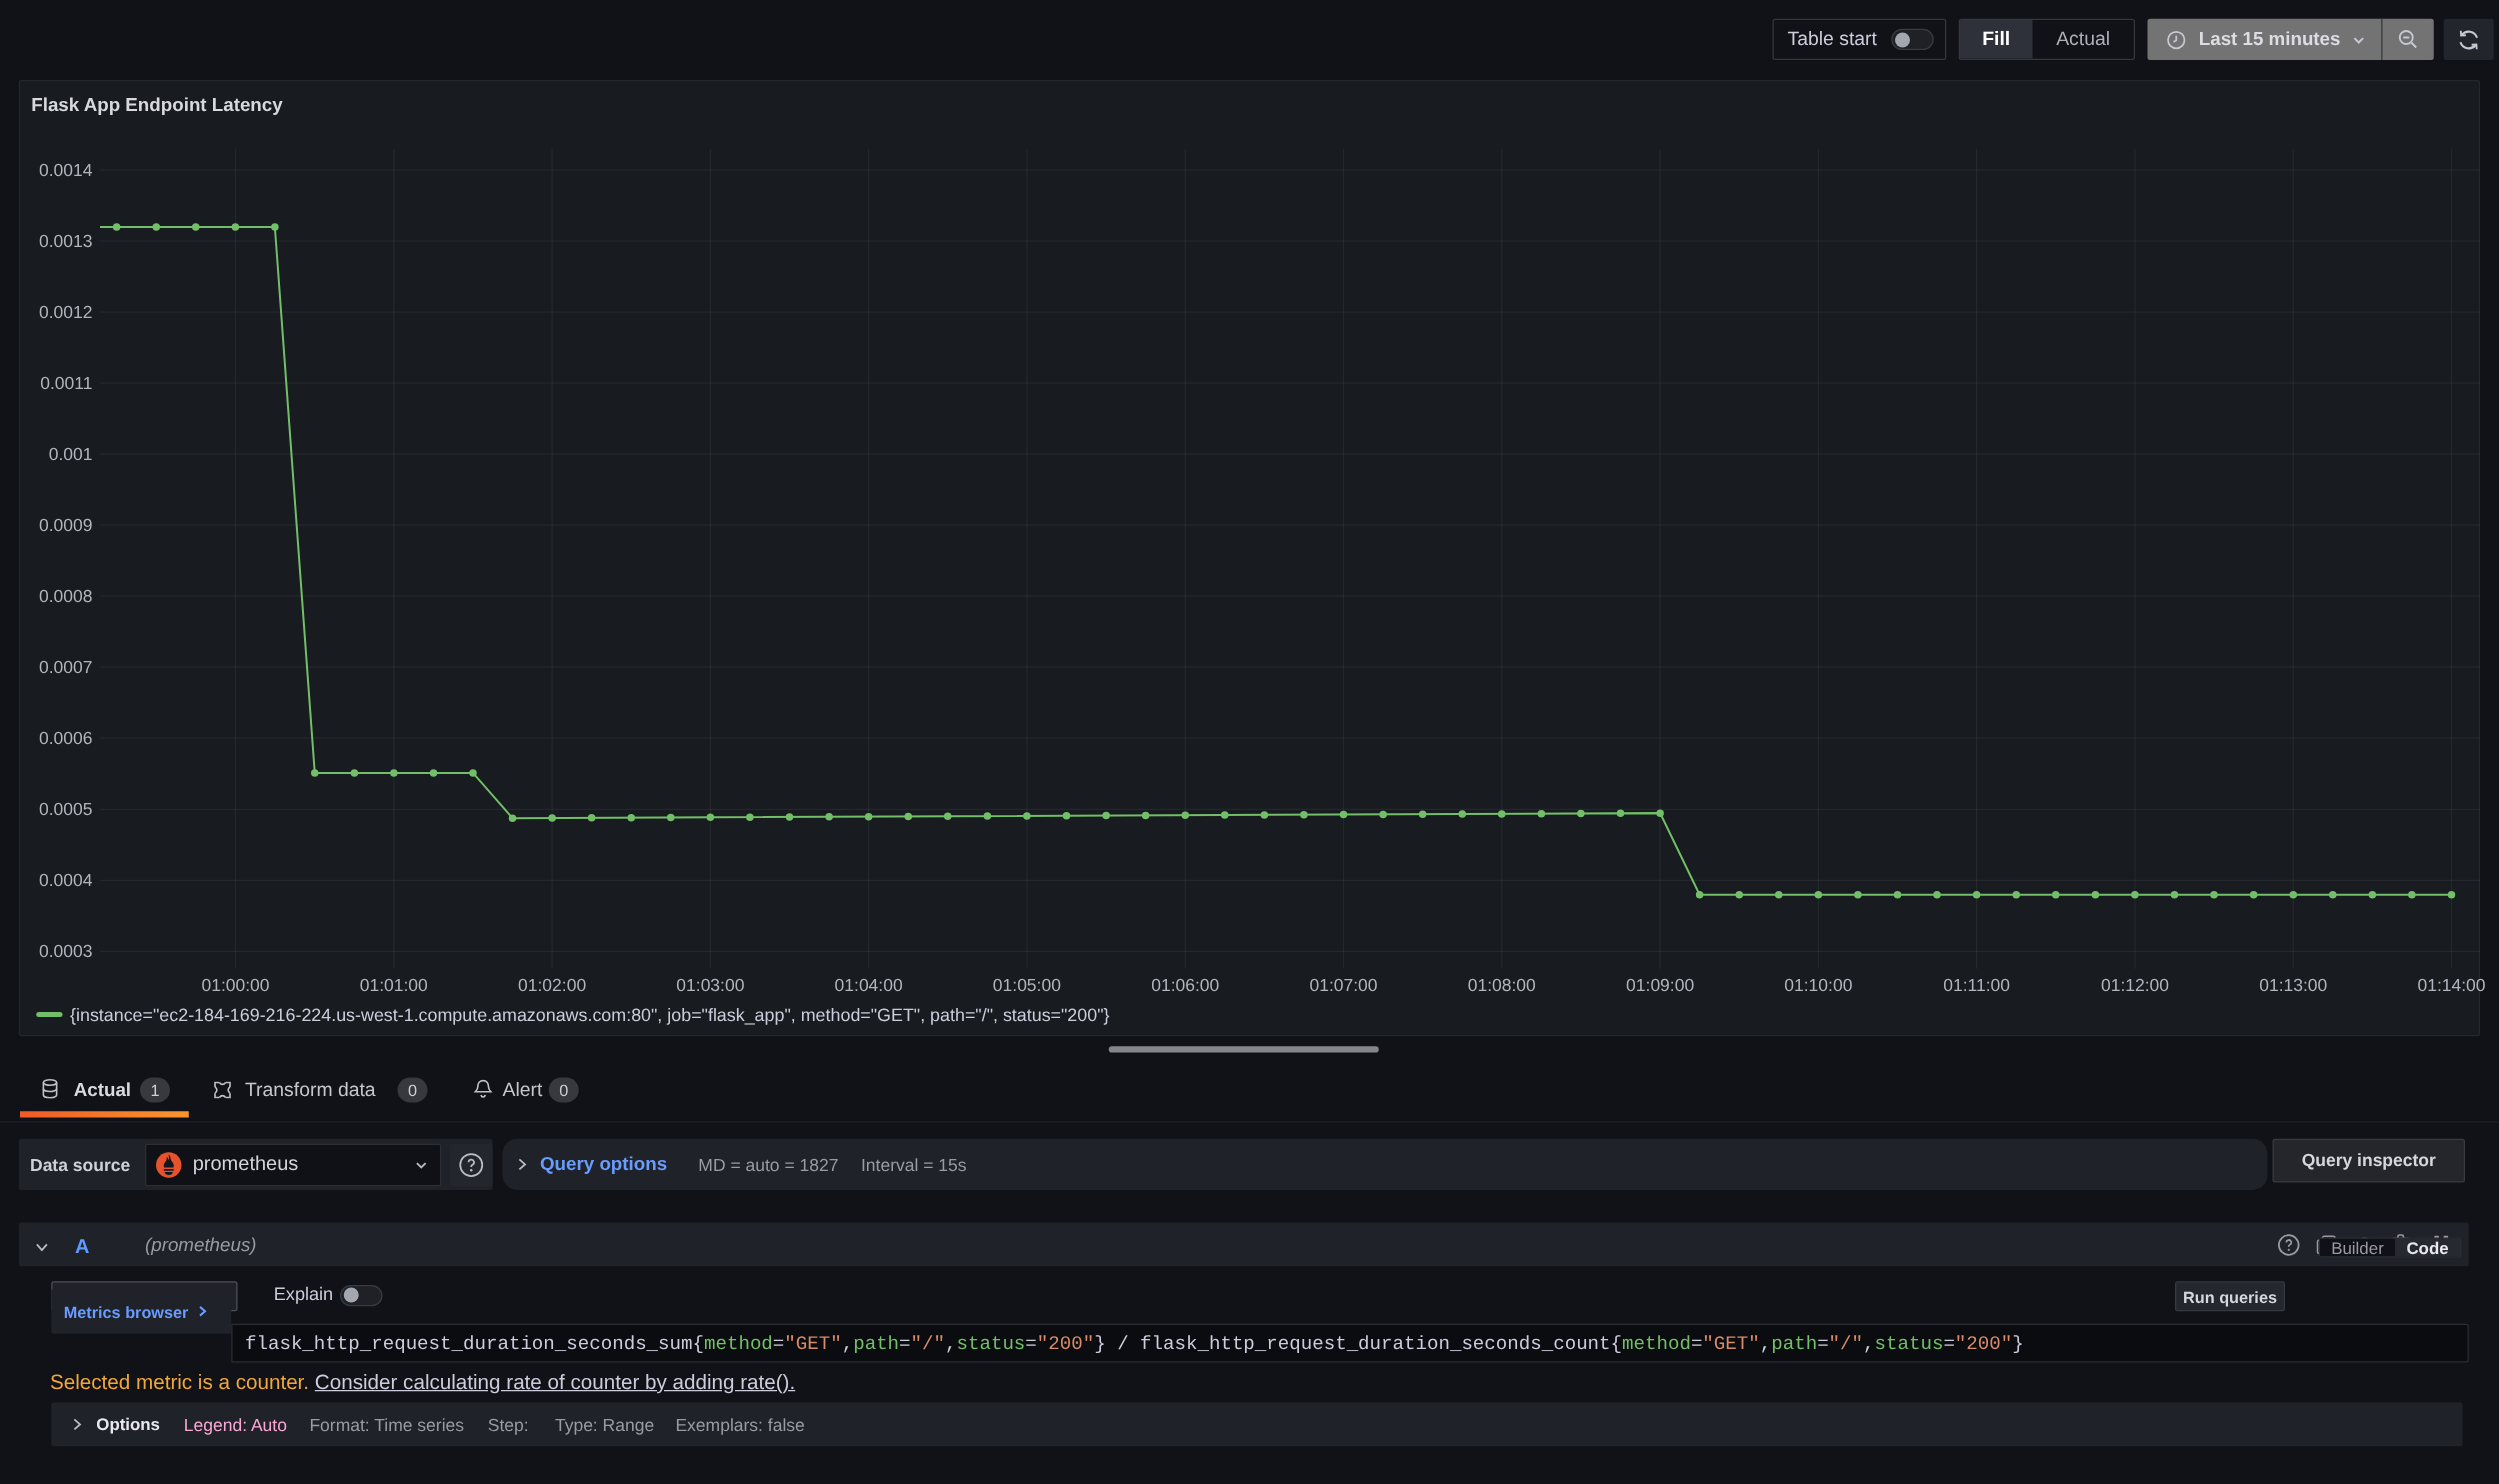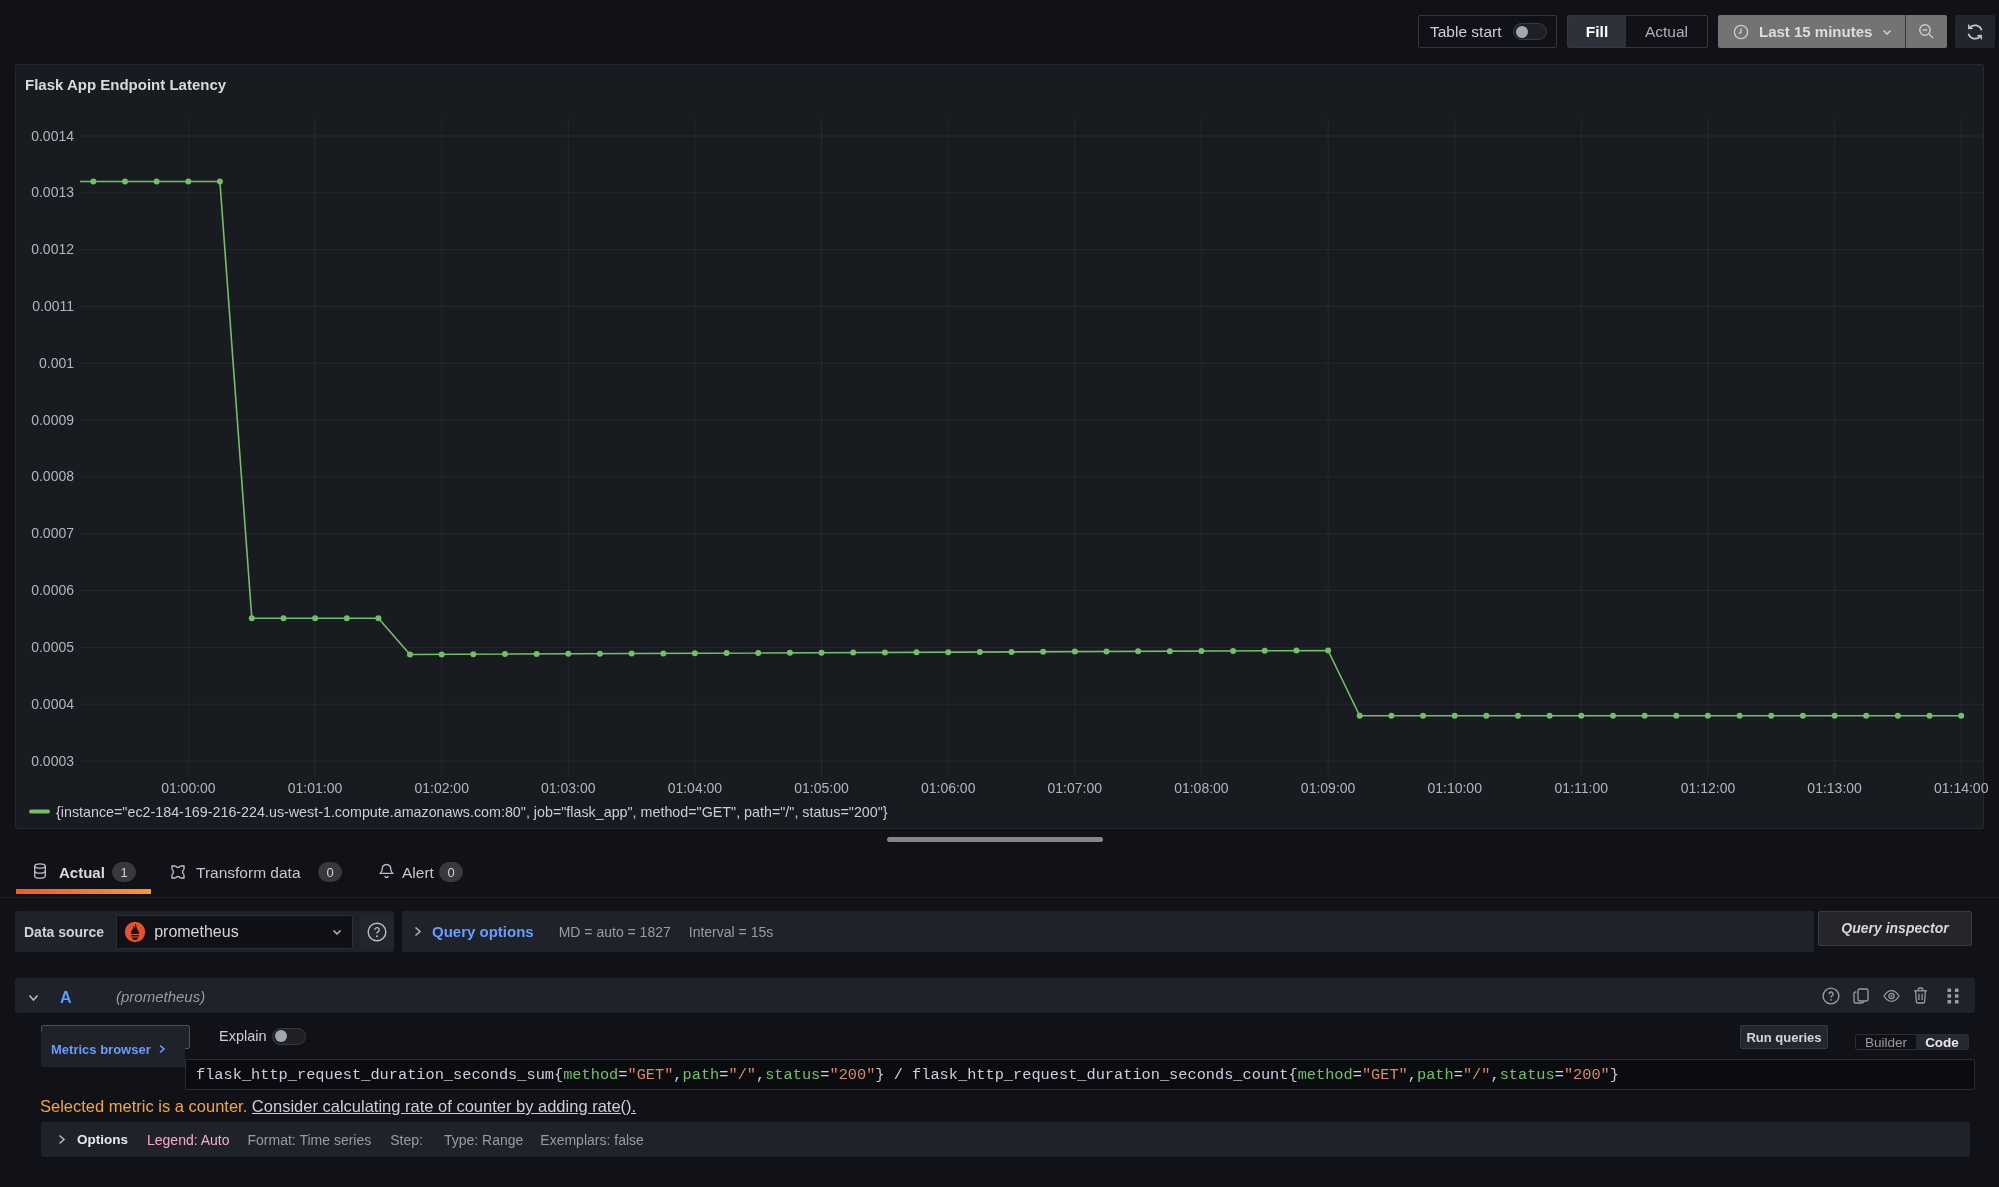--- a/index.html
+++ b/index.html
@@ -219,31 +219,31 @@
       </svg>
   </div>
   <div style="margin-left:7px;width:34px;height:34px;background:#24262d;border-radius:2px;display:flex;align-items:center;justify-content:center;">
     <svg width="20" height="20" viewBox="0 0 20 20" fill="none" stroke="#bcbcc5" stroke-width="1.4">
         <circle cx="10" cy="10" r="8.8"></circle>
         <path d="M7.8 7.8 a2.2 2.2 0 1 1 3.2 2 c-0.7 0.36 -1 0.72 -1 1.3 v0.5"></path>
         <circle cx="10" cy="14.2" r="1" fill="#bcbcc5" stroke="none"></circle>
       </svg>
   </div>
 </div>
-<div class="abs" style="left:402px;top:911px;width:1412px;height:41px;background:#202229;border-radius:2px;display:flex;align-items:center;">
+<div class="abs" style="left:402px;top:911px;width:1412px;height:41px;background:#202229;border-radius:12px;display:flex;align-items:center;">
   <svg style="margin-left:10px;" width="11" height="11" viewBox="0 0 11 11" fill="none" stroke="#b9b9c2" stroke-width="1.5">
       <path d="M3.5 1.5 L8 5.5 L3.5 9.5"></path>
     </svg>
   <span style="margin-left:9px;font-size:15px;font-weight:bold;color:#699cff;">Query options</span>
   <span style="margin-left:25px;font-size:14px;color:#9a9aa3;">MD = auto = 1827</span>
   <span style="margin-left:18px;font-size:14px;color:#9a9aa3;">Interval = 15s</span>
 
 </div>
 
-<div class="abs" style="left:1818px;top:911px;width:154px;height:34.5px;background:#24262c;border:1px solid #393b42;border-radius:2px;display:flex;align-items:center;justify-content:center;font-size:14px;font-weight:bold;color:#d6d6dd;font-style:italic;">Query inspector</div>
+<div class="abs" style="left:1818px;top:911px;width:154px;height:34.5px;background:#24262c;border:1px solid #393b42;border-radius:2px;display:flex;align-items:center;justify-content:center;font-size:14px;font-weight:bold;color:#d6d6dd;">Query inspector</div>
 
 <div class="abs" style="left:15px;top:978px;width:1960px;height:35px;background:#202229;border-radius:2px;">
   <svg class="abs" style="left:13px;top:14px;" width="11" height="11" viewBox="0 0 11 11" fill="none" stroke="#b9b9c2" stroke-width="1.5">
       <path d="M1.5 3.5 L5.5 8 L9.5 3.5"></path>
     </svg>
   <span class="abs" style="left:45px;top:11px;font-size:16px;font-weight:bold;color:#5e9bfe;">A</span>
   <span class="abs" style="left:101px;top:10px;font-size:15px;font-style:italic;color:#9a9aa3;">(prometheus)</span>
   <svg class="abs" style="left:1807px;top:9px;" width="18" height="18" viewBox="0 0 18 18" fill="none" stroke="#9a9aa3" stroke-width="1.4">
       <circle cx="9" cy="9" r="7.9"></circle>
       <path d="M7 7 a2 2 0 1 1 2.9 1.8 c-0.65 0.33 -0.9 0.65 -0.9 1.2 v0.45"></path>
@@ -274,21 +274,21 @@
       <rect x="7.9" y="11.9" width="3.6" height="3.6" rx="0.6"></rect>
     </svg>
 </div>
 
 <div class="abs" style="left:41px;top:1025px;width:149px;height:24px;background:#202228;border:1px solid #4d5057;border-radius:2px;display:flex;align-items:center;justify-content:center;font-size:13px;font-weight:bold;color:#e8e8ee;">Kick start your query</div>
 <span class="abs" style="left:219px;top:1028px;font-size:14.5px;color:#ccccdc;">Explain</span>
 <span class="abs" style="left:272px;top:1027.5px;width:34px;height:17px;border-radius:9px;background:#1f2127;border:1px solid #383b42;">
   <span style="position:absolute;left:2px;top:1.5px;width:12px;height:12px;border-radius:50%;background:#a3a7b0;"></span>
 </span>
 <div class="abs" style="left:1740px;top:1025px;width:88px;height:24px;background:#24272d;border:1px solid #36393f;border-radius:2px;display:flex;align-items:center;justify-content:center;font-size:13px;font-weight:bold;color:#d6d6dd;">Run queries</div>
-<div class="abs" style="left:1855px;top:1034px;width:114px;height:16px;background:#101116;border:1px solid #2b2d35;border-radius:2px;display:flex;overflow:hidden;">
+<div class="abs" style="left:1855px;top:990px;width:114px;height:16px;background:#101116;border:1px solid #2b2d35;border-radius:2px;display:flex;overflow:hidden;">
   <div style="width:60px;display:flex;align-items:center;justify-content:center;font-size:13.5px;color:#9a9aa3;">Builder</div>
   <div style="flex:1;background:#26292f;display:flex;align-items:center;justify-content:center;font-size:13.5px;font-weight:bold;color:#e8e8ee;">Code</div>
 </div>
 
 <div class="abs" style="left:41px;top:1031px;width:144px;height:36px;background:#202229;border-radius:2px 0 0 2px;display:flex;align-items:center;">
   <span style="margin-left:10px;font-size:13px;font-weight:bold;color:#699cff;">Metrics browser</span>
   <svg style="margin-left:6px;" width="10" height="10" viewBox="0 0 10 10" fill="none" stroke="#699cff" stroke-width="1.6">
       <path d="M3 1.5 L7 5 L3 8.5"></path>
     </svg>
 </div>

